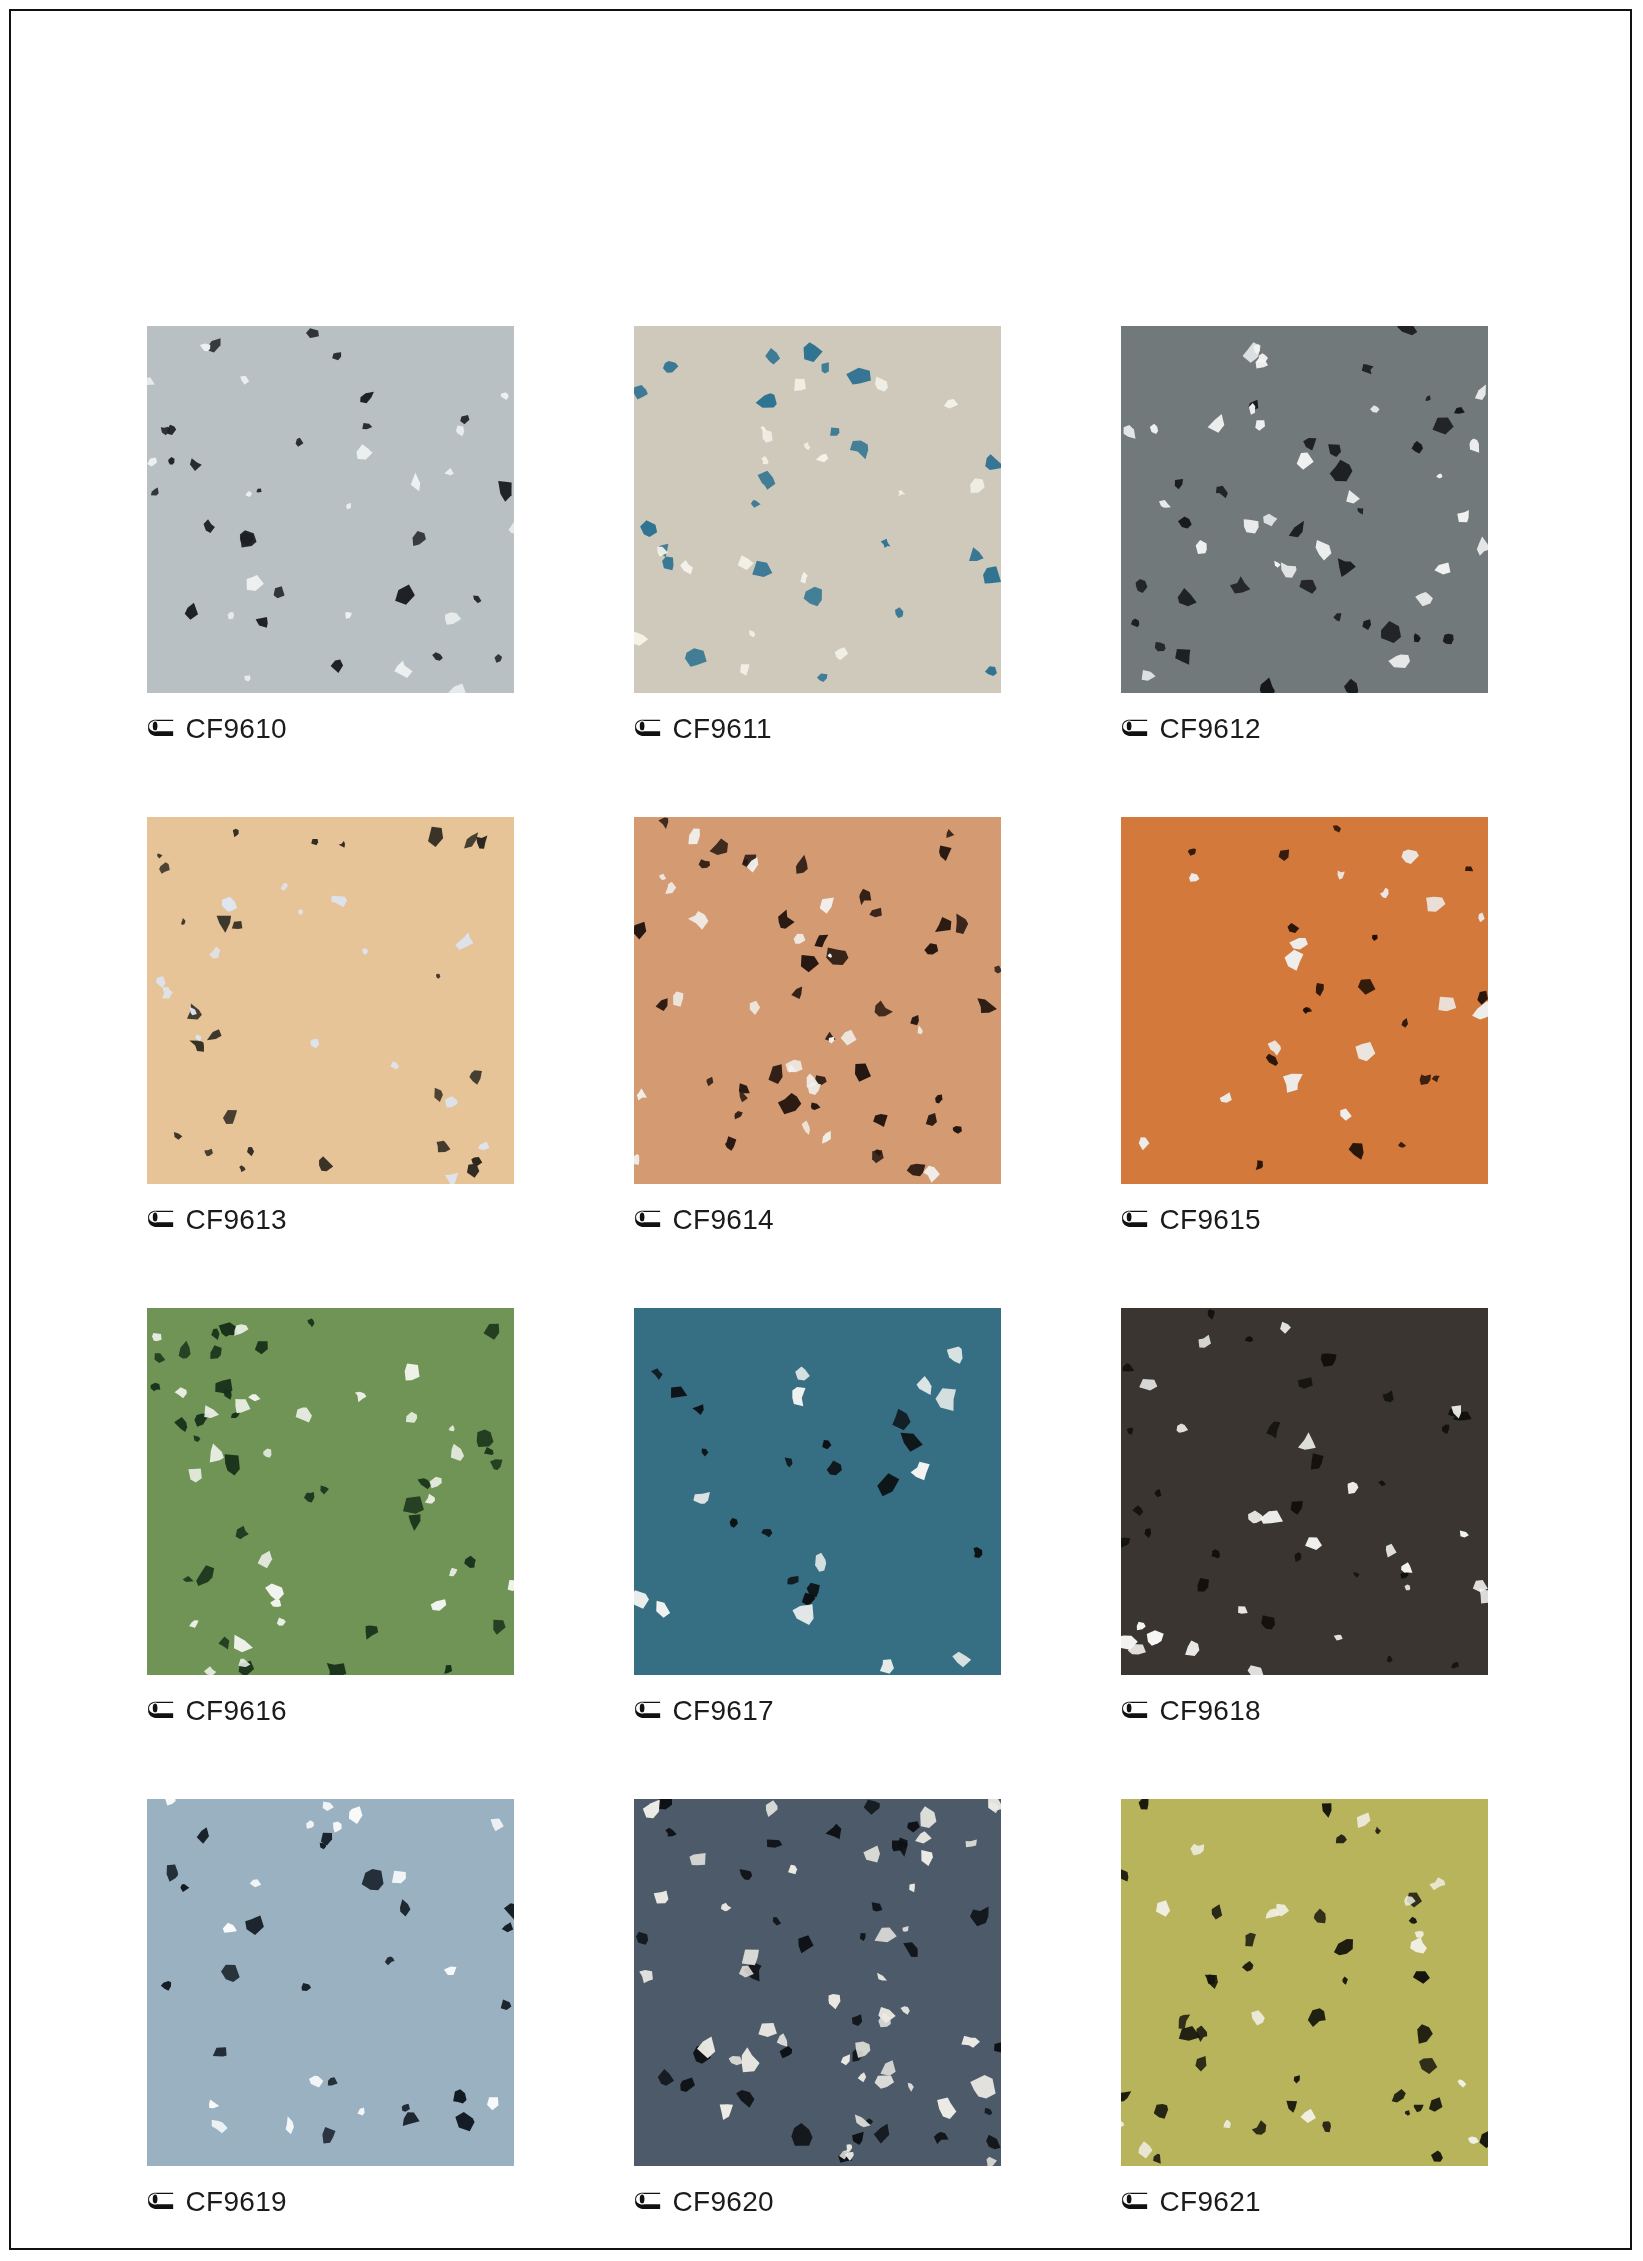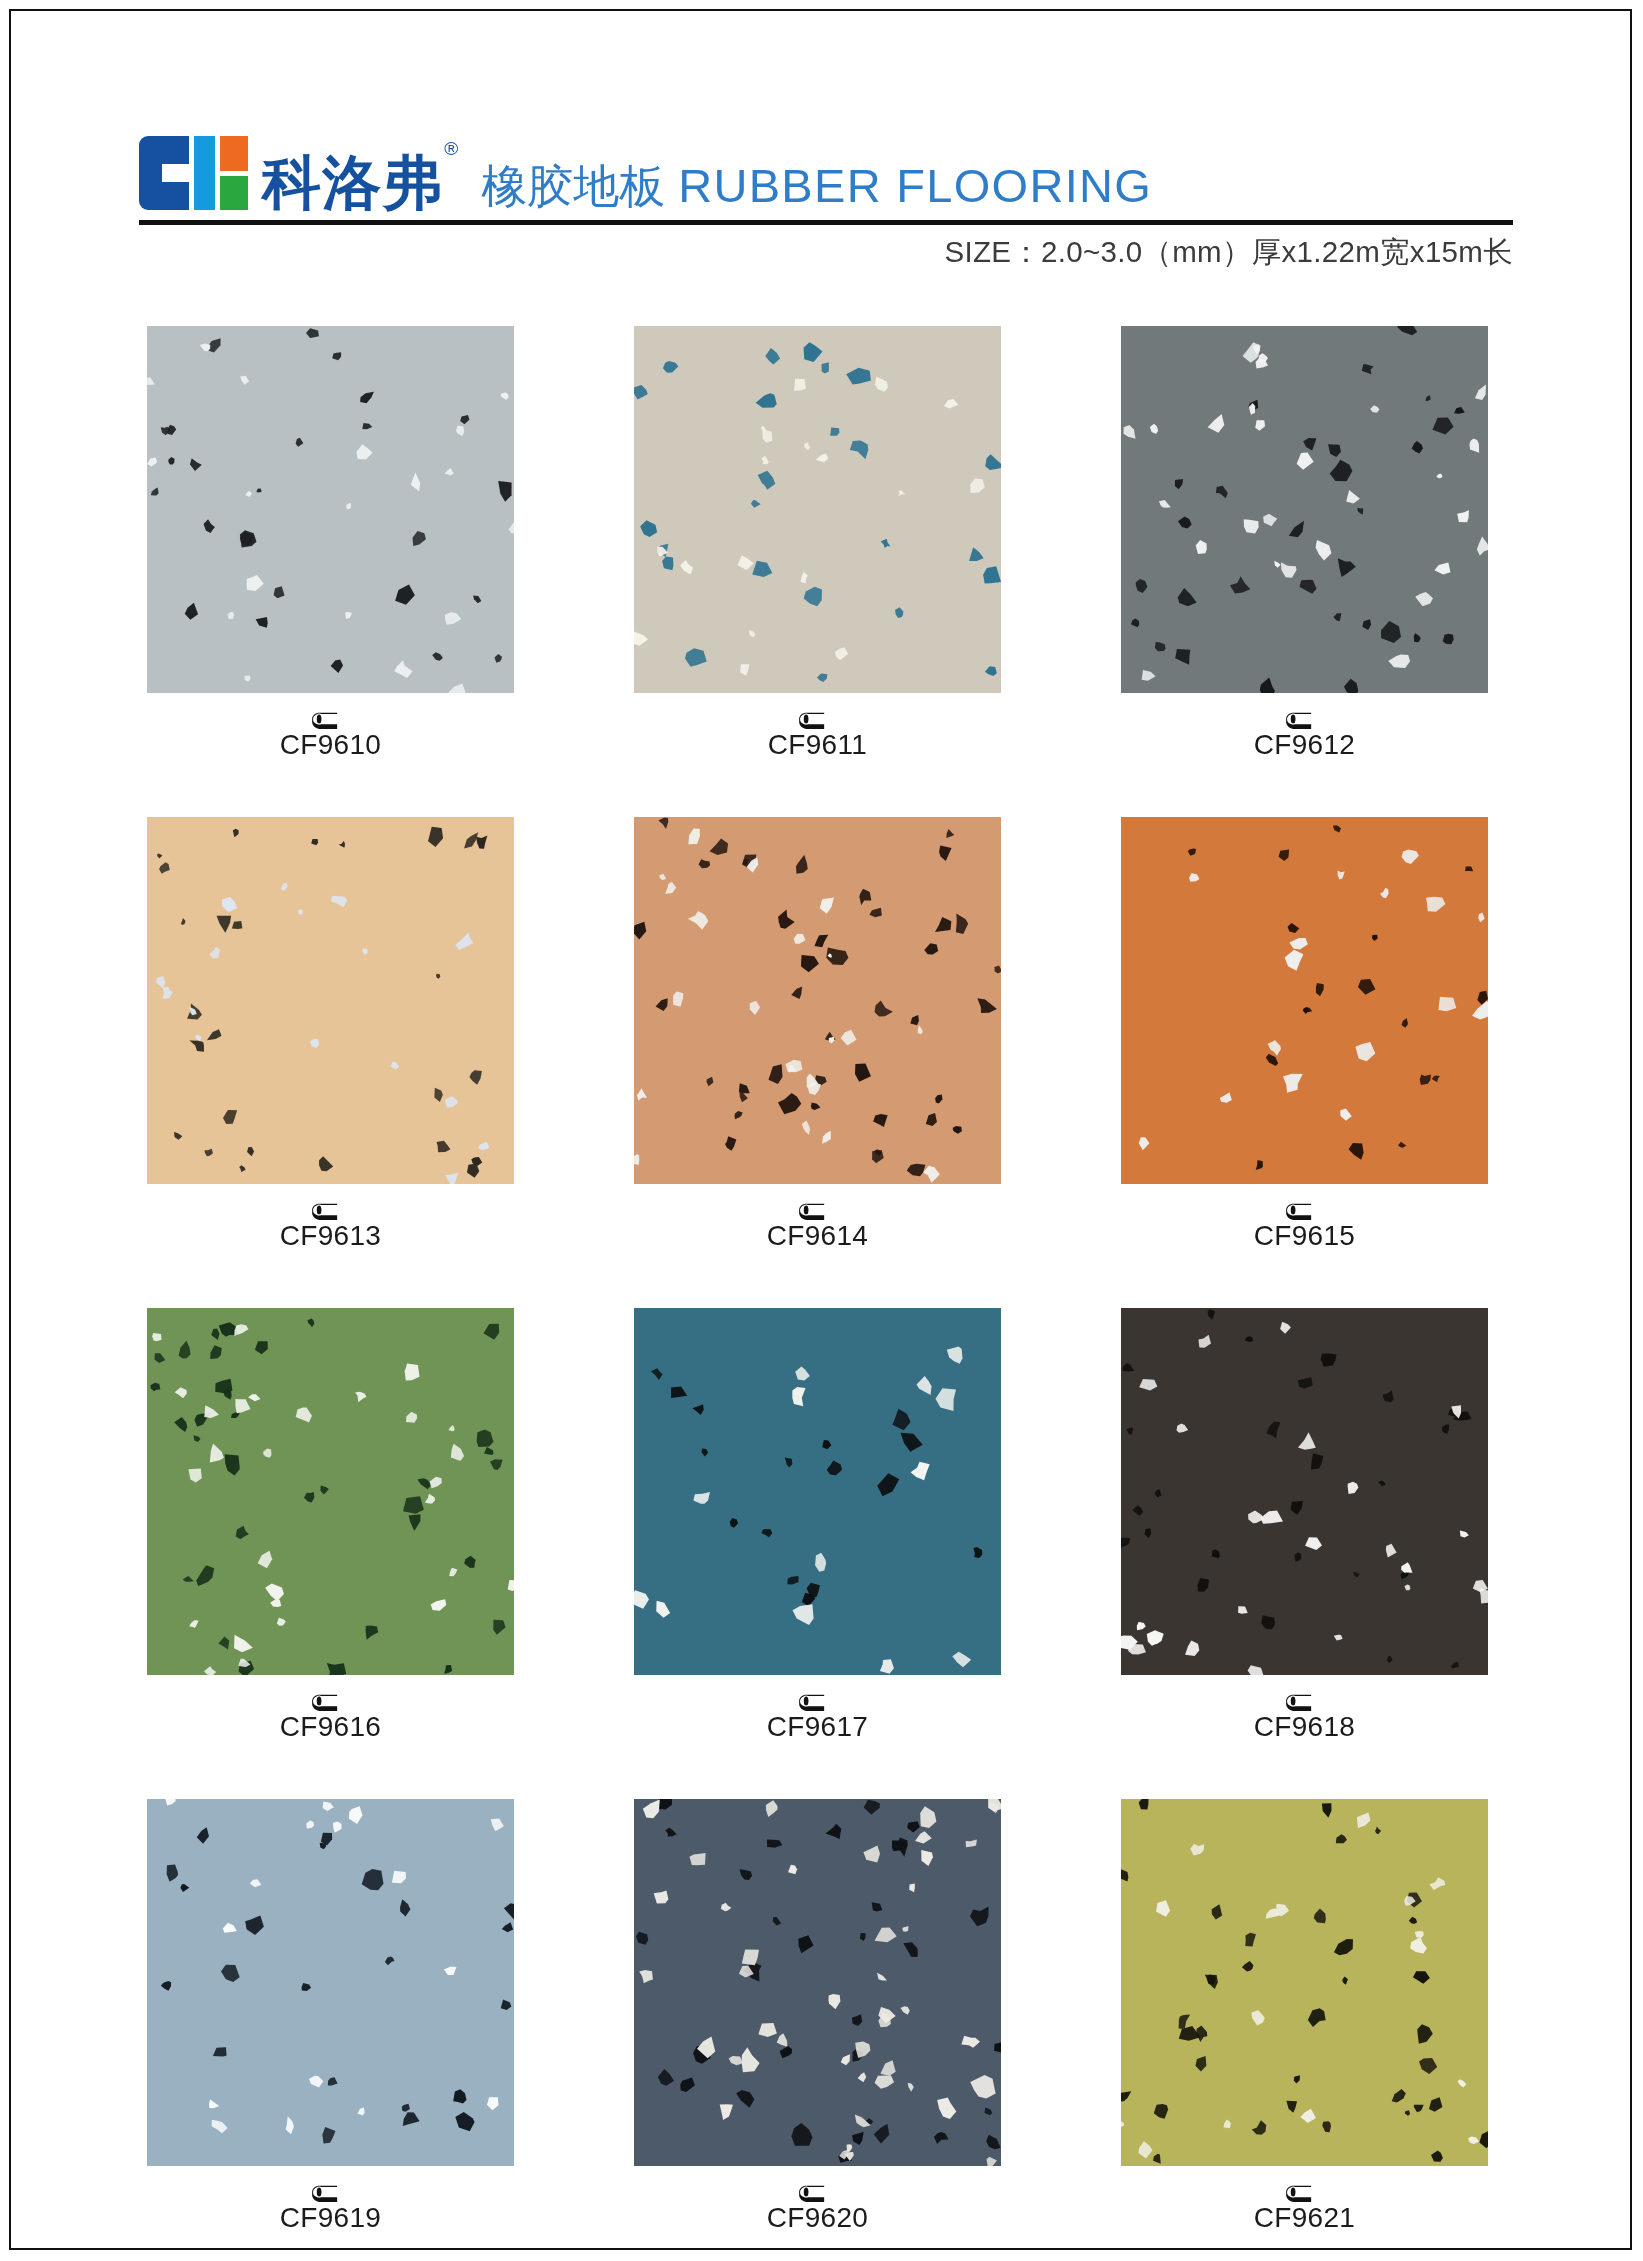--- a/index.html
+++ b/index.html
@@ -170,63 +170,40 @@
   .swatch-speckles {
     position: absolute;
     inset: 0;
   }
 
   .caption {
     margin-top: 19px;
     display: flex;
     align-items: center;
     height: 33px;
-    flex-direction: column;
   }
   .roll-icon {
     width: 29.5px;
     height: 19px;
     flex: 0 0 auto;
     margin-right: 9px;
   }
   .code {
     font-size: 28px;
     color: #1b1b1b;
     line-height: 1;
     letter-spacing: 0.3px;
   }
 </style>
 </head>
 <body>
 
 <div id="page-frame">
   <div id="page-inner">
 
-    <div id="header">
-
-      <div id="brand-row">
-
-        <div id="logo-mark">
-          <div class="lm-c"></div>
-          <div class="lm-c-notch"></div>
-          <div class="lm-bar"></div>
-          <div class="lm-orange"></div>
-          <div class="lm-green"></div>
-        </div>
-
-        <div id="brand-cn"><span>科洛弗</span><span id="brand-reg">®</span></div>
-
-        <div id="title-cn">橡胶地板</div>
-        <div id="title-en">RUBBER FLOORING</div>
-      </div>
-
-      <div id="header-rule"></div>
-
-      <div id="size-line">SIZE：2.0~3.0（mm）厚x1.22m宽x15m长</div>
-    </div>
 
     <div id="grid">
         <div class="cell">
           <div class="swatch" style="background: rgb(185, 192, 195);">
             <svg class="swatch-speckles" viewBox="0 0 573 573">
               <path d="M114.7,30.1L104.5,41.4L91.2,36.8L101.1,23.5L114.9,19.3Z" fill="#1c1f21" opacity="0.83"></path>
               <path d="M244.2,183.2L236.0,188.4L232.0,183.7L234.0,176.6L238.7,174.4Z" fill="#1c1f21" opacity="0.90"></path>
               <path d="M522.1,429.5L516.5,432.9L510.5,426.7L509.2,420.8L517.3,421.5Z" fill="#1c1f21" opacity="0.93"></path>
               <path d="M79.7,450.0L67.7,458.7L58.9,449.4L63.4,439.8L73.2,431.9Z" fill="#1c1f21" opacity="0.99"></path>
               <path d="M18.2,261.2L14.8,264.5L6.0,264.4L7.6,258.5L12.4,254.4L16.8,252.2Z" fill="#1c1f21" opacity="0.86"></path>

